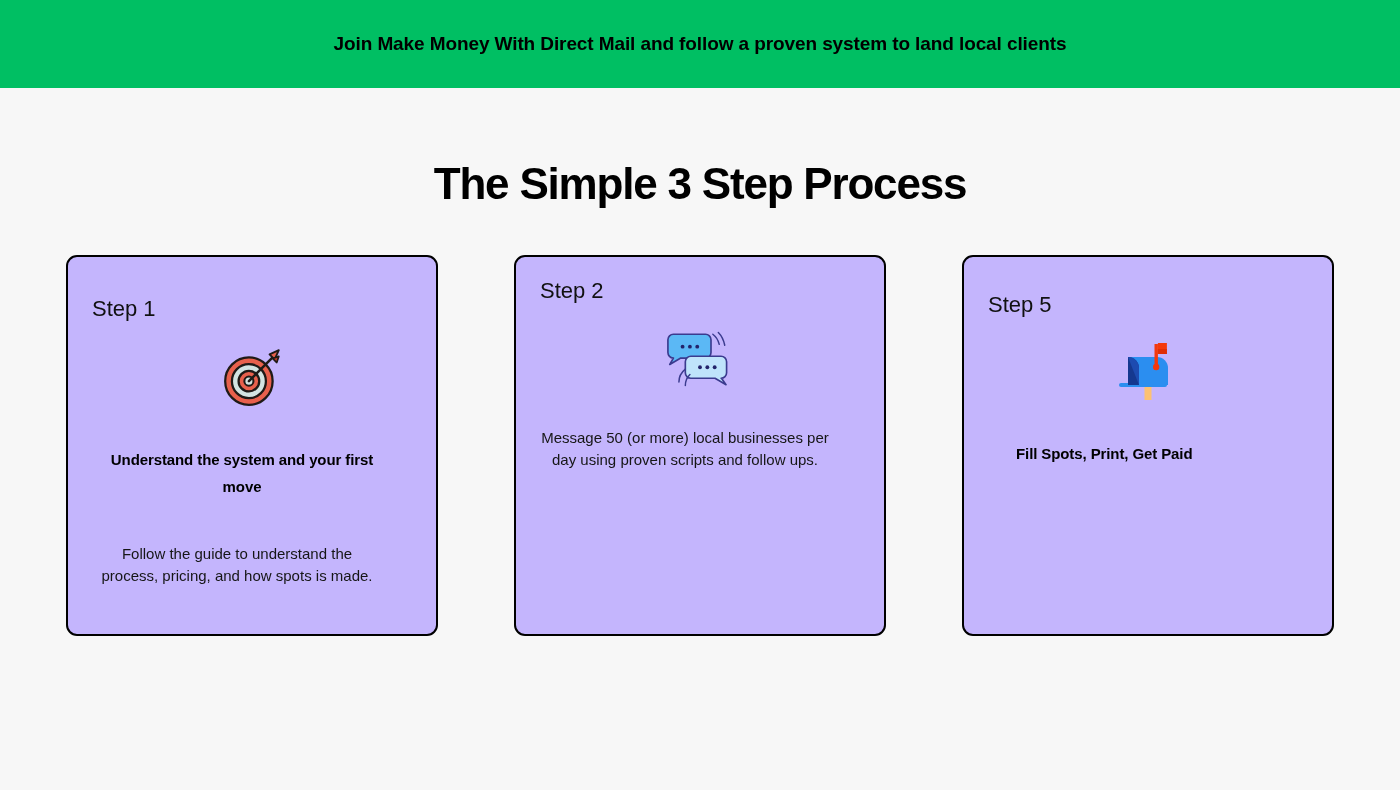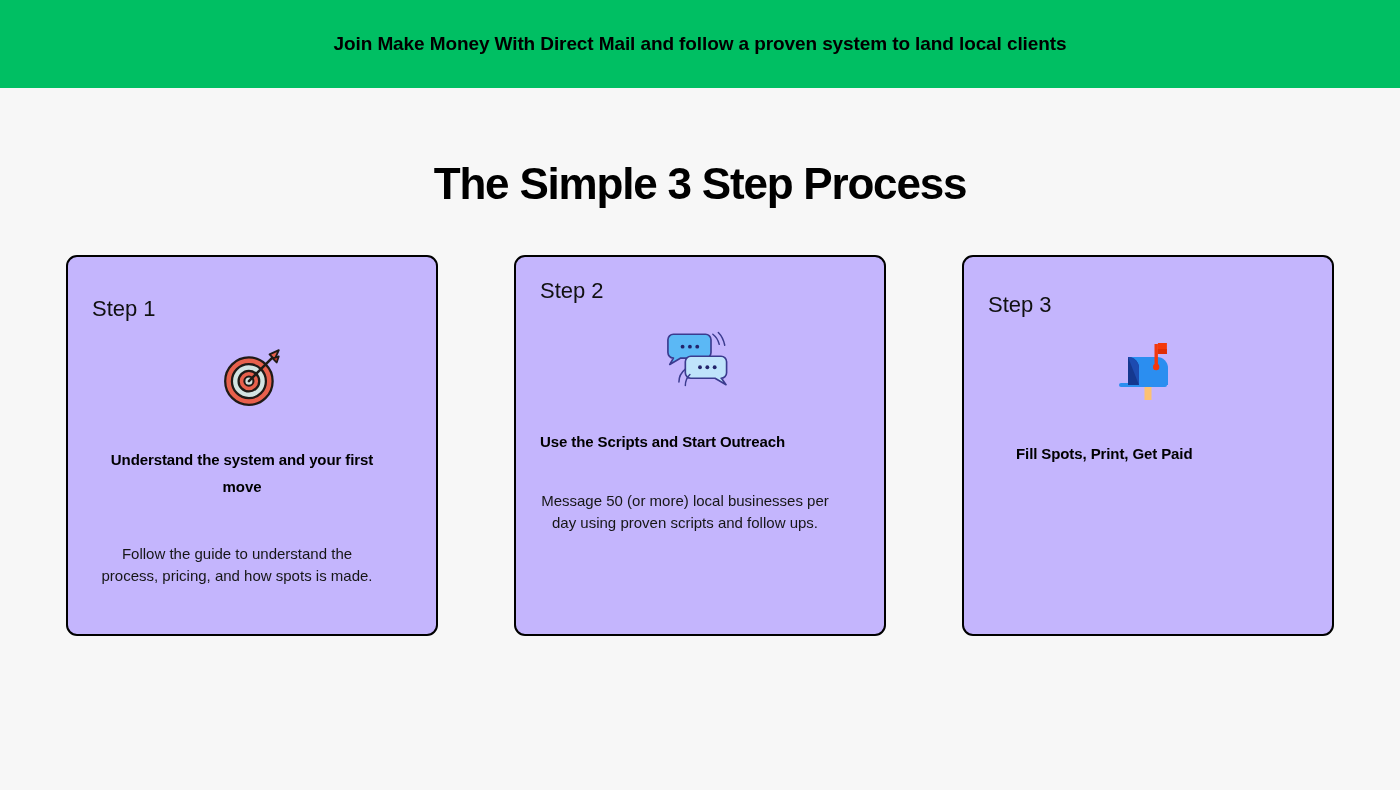--- a/index.html
+++ b/index.html
@@ -177,27 +177,26 @@
         <circle cx="44" cy="42" r="2.1" fill="#23236b"></circle>
         <circle cx="52" cy="42" r="2.1" fill="#23236b"></circle>
 
         <g stroke="#3b3b8f" stroke-width="1.6" fill="none" stroke-linecap="round">
           <path d="M20 44 C15 48 13 53 13 58"></path>
           <path d="M25 50 C21 54 20 58 20 62"></path>
         </g>
       </svg>
     </div>
 
-    <div class="step-title">Use the Scripts and Start Outreach</div>
 
     <div class="step-desc">Message 50 (or more) local businesses per day using proven scripts and follow ups.</div>
   </div>
 
   <div class="step-card card-3">
-    <div class="step-label">Step 3</div>
+    <div class="step-label">Step 5</div>
 
     <div class="icon-wrap">
       <svg class="step-icon" viewBox="0 0 64 66">
 
         <rect x="28.5" y="47" width="7" height="15" fill="#fdc173"></rect>
 
         <rect x="3" y="45" width="48" height="4" rx="2" fill="#2b8ef0"></rect>
 
         <path d="M12 19 h29 a11 11 0 0 1 11 11 v17 h-40 z" fill="#2b8ef0"></path>
 

